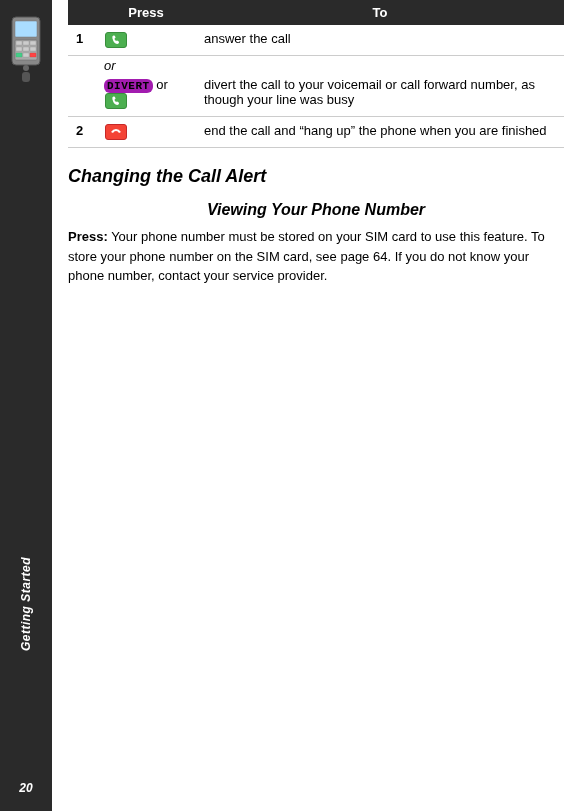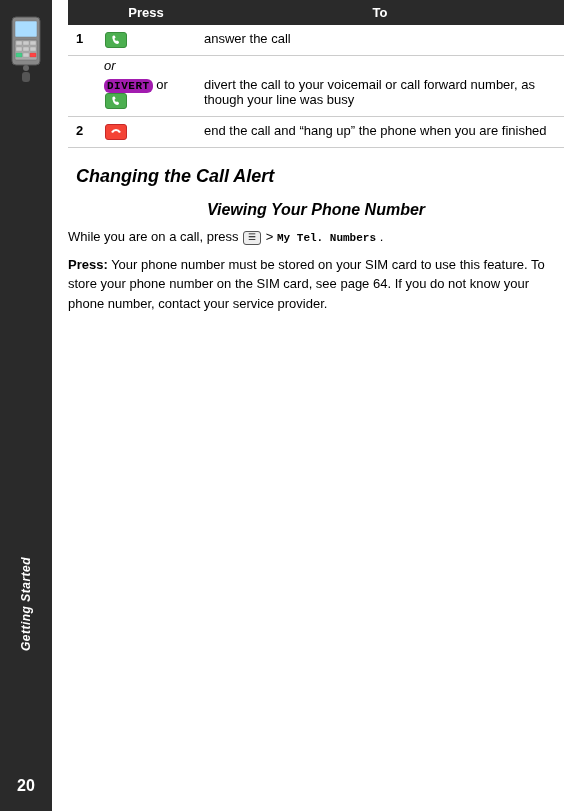--- a/index.html
+++ b/index.html
@@ -40,22 +40,23 @@
       font-weight: bold;
       letter-spacing: 0.5px;
     }
 
     .page-number {
       position: absolute;
       bottom: 16px;
       left: 50%;
       transform: translateX(-50%);
       color: #fff;
-      font-size: 16px;
-      font-weight: bold;
+      font-size: 12px;
+      font-weight: bold;
+      font-style: italic;
     }
 
     
     .main-content {
       position: absolute;
       left: 52px;
       top: 0;
       right: 0;
       bottom: 0;
       padding: 0 16px 16px 16px;
@@ -145,21 +146,21 @@
       padding: 1px 3px;
       border-radius: 6px;
     }
 
     
     .section-heading {
       font-size: 18px;
       font-style: italic;
       font-weight: bold;
       color: #000;
-      margin: 14px 0 8px 8px;
+      margin: 14px 0 8px 0;
     }
 
     .section-subheading {
       font-size: 16px;
       font-style: italic;
       font-weight: bold;
       color: #000;
       margin: 14px 0 8px 0;
       text-align: center;
     }
@@ -299,26 +300,19 @@
         <td class="to-col">end the call and “hang up” the phone when you are finished</td>
       </tr>
     </tbody>
   </table>
 
   <h2 class="section-heading">Changing the Call Alert</h2>
 
   <h2 class="section-subheading">Viewing Your Phone Number</h2>
 
 
-  <p class="body-text">
-    <span>While you are on a call, press</span>
-    <span class="key-icon" style="width:18px;height:14px;font-size:9px;">☰</span>
-    <span> &gt; </span>
-    <span class="menu-label">My Tel. Numbers</span>
-    <span>.</span>
-  </p>
 
   <p class="note-text">
     <span class="note-bold">Press:</span>
     <span> Your phone number must be stored on your SIM card to use this feature. To store your phone number on the SIM card, see page 64. If you do not know your phone number, contact your service provider.</span>
   </p>
 
 </div>
 
 </body></html>

